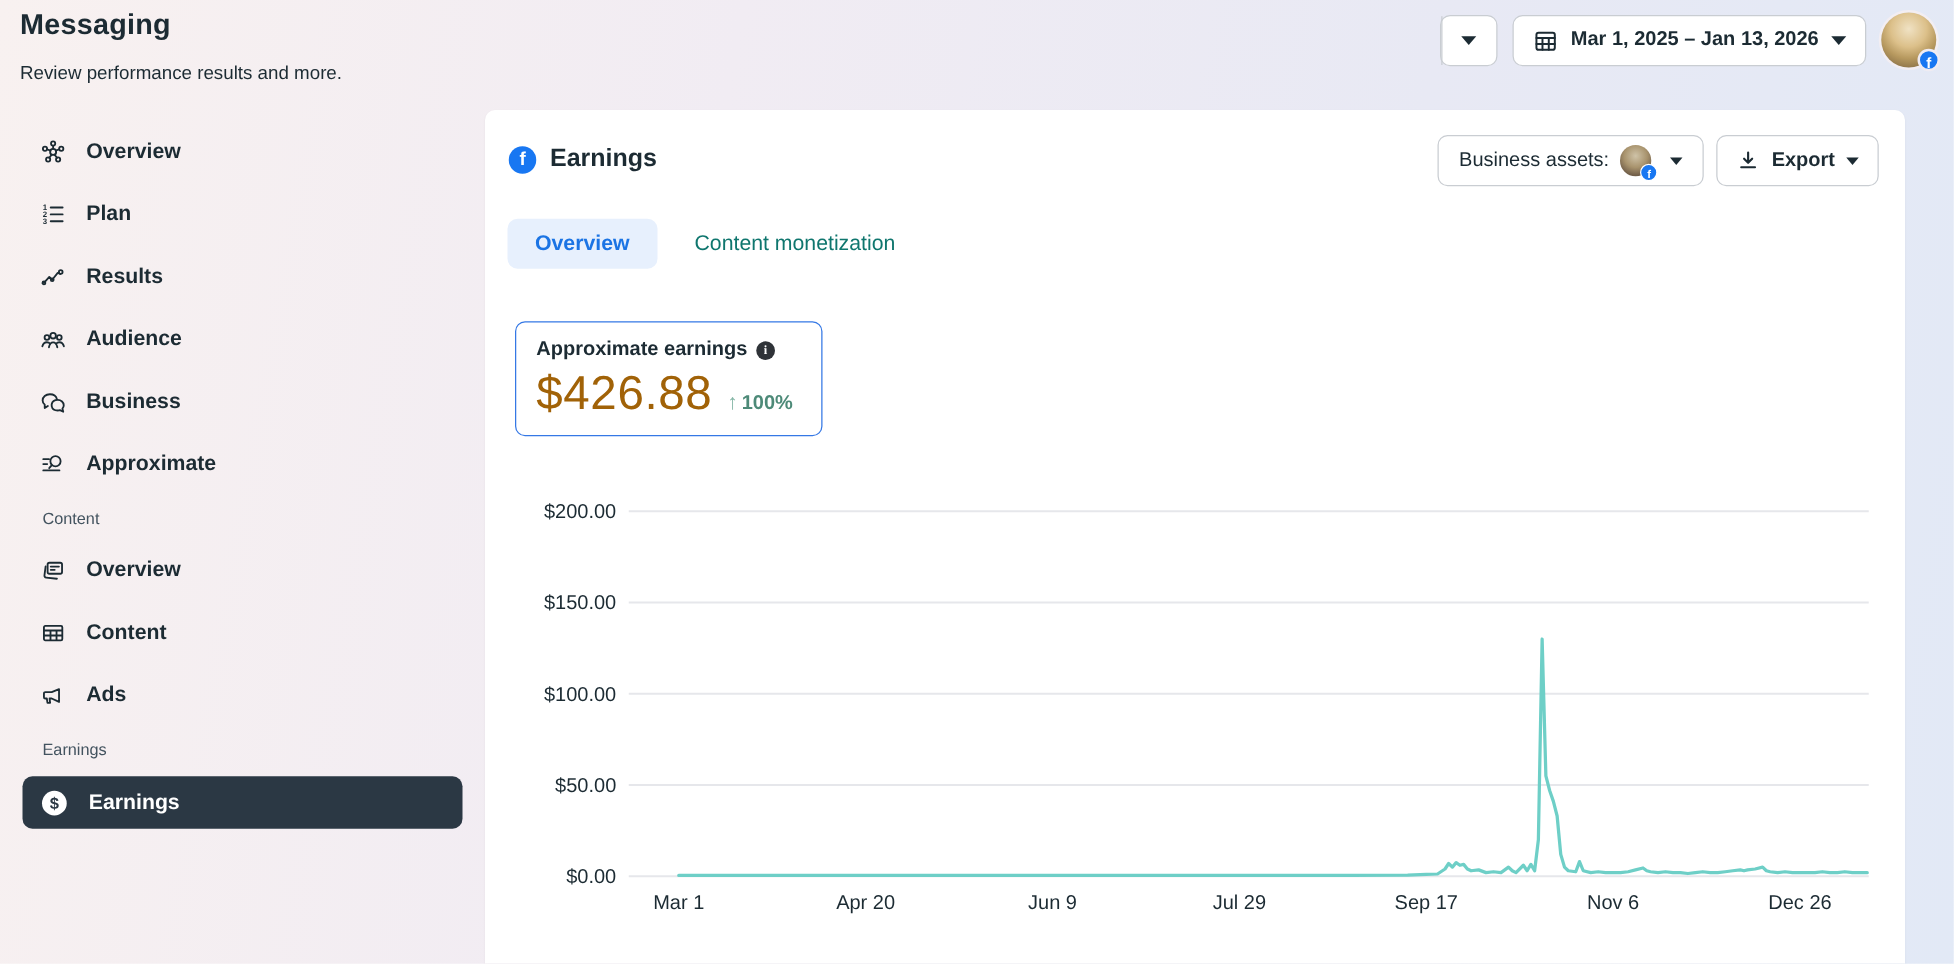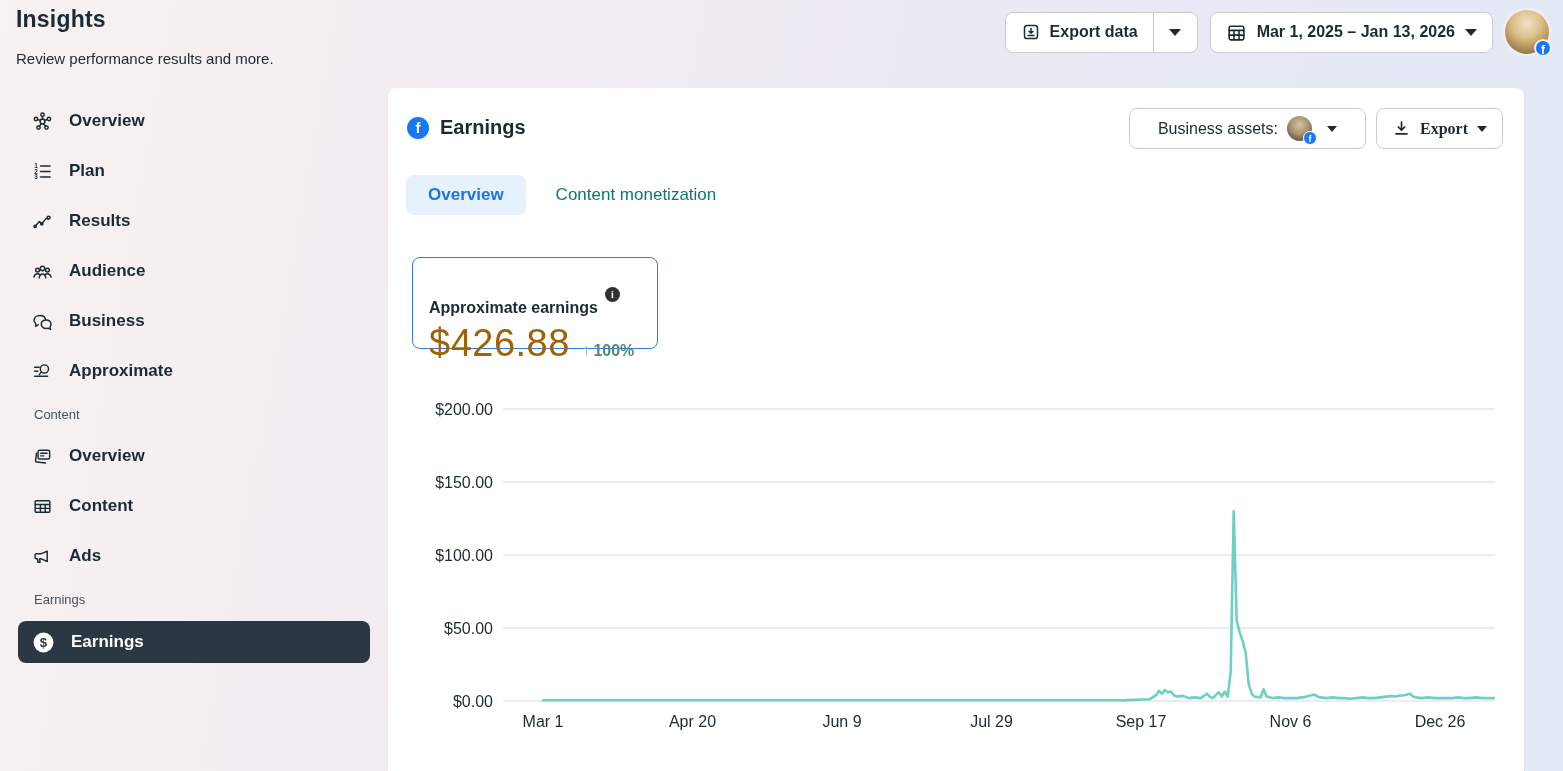--- a/index.html
+++ b/index.html
@@ -19,21 +19,21 @@
 
   .top-controls { position:absolute; top:10px; right:14px; display:flex; align-items:center; gap:12px; }
   .btn {
     display:flex; align-items:center; background:#fff; border:1px solid #c9cdd2;
     border-radius:8px; height:41px; font-size:16px; font-weight:600; color:#1c2b33;
     cursor:pointer; user-select:none;
   }
   .split-left { display:flex; align-items:center; gap:9px; padding:0 15px; height:100%; }
   .split-right { display:flex; align-items:center; justify-content:center; width:44px; height:100%; border-left:1px solid #c9cdd2; }
   .date-btn { gap:10px; padding:0 15px; }
-  .export-btn { gap:9px; padding:0 15px;font-family:Liberation Serif, serif; }
+  .export-btn { gap:9px; padding:0 15px; }
   .caret { width:0; height:0; border-left:6px solid transparent; border-right:6px solid transparent; border-top:7px solid #1c2b33; }
 
   .avatar-lg {
     width:44px; height:44px; border-radius:50%; position:relative; cursor:pointer;
     background:radial-gradient(circle at 50% 30%, #f0e2c4 0%, #dcc08a 38%, #b7995f 62%, #8d7348 85%, #6e5a3a 100%);
     box-shadow:0 0 0 2px #f3eef2;
   }
   .fb-badge {
     position:absolute; right:-3px; bottom:-3px; width:18px; height:18px; border-radius:50%;
     background:#1877f2; color:#fff; font-size:12px; font-weight:700; line-height:18px; text-align:center;
@@ -58,21 +58,21 @@
     background:#fff; border-radius:8px 8px 0 0; box-shadow:0 1px 2px rgba(0,0,0,.06);
   }
   .panel-head { position:absolute; left:19px; top:28px; display:flex; align-items:center; gap:11px; }
   .fb-logo {
     width:22px; height:22px; border-radius:50%; background:#1877f2; color:#fff;
     font-size:15px; font-weight:700; text-align:center; line-height:21px;
   }
   .panel-title { font-size:20px; font-weight:700; }
 
   .panel-controls { position:absolute; right:21px; top:20px; display:flex; align-items:center; gap:10px; }
-  .ba-btn { gap:9px; padding:0 28px; font-weight:400; }
+  .ba-btn { gap:9px; padding:0 16px; font-weight:400; }
   .avatar-sm {
     width:25px; height:25px; border-radius:50%; position:relative;
     background:radial-gradient(circle at 50% 35%, #cfc3a8 0%, #a8936d 45%, #73604a 75%, #544739 100%);
   }
   .fb-badge-sm {
     position:absolute; right:-5px; bottom:-4px; width:14px; height:14px; border-radius:50%;
     background:#1877f2; color:#fff; font-size:9px; font-weight:700; line-height:14px; text-align:center;
     border:1.5px solid #fff;
   }
   .caret-sm { width:0; height:0; border-left:5.5px solid transparent; border-right:5.5px solid transparent; border-top:6.5px solid #1c2b33; }
@@ -80,51 +80,44 @@
   .tabs { position:absolute; left:18px; top:87px; display:flex; align-items:center; gap:26px; }
   .tab { height:40px; line-height:40px; padding:0 22px; border-radius:8px; font-size:17px; cursor:pointer; }
   .tab.active { background:#e7f0fd; color:#1b74e4; font-weight:600; }
   .tab.inactive { padding:0 4px; color:#0f766e; font-weight:400; }
 
   .metric-card {
     position:absolute; left:24px; top:169px; width:246px; height:92px;
     border:1.5px solid #3578e5; border-radius:8px; background:#fff; padding:13px 16px; cursor:pointer;
   }
   .metric-title-row { display:flex; align-items:center; gap:7px; }
-  .metric-title { font-size:16px; font-weight:700;margin-top:28px; }
+  .metric-title { font-size:16px; font-weight:700; }
   .info-icon {
     width:15px; height:15px; border-radius:50%; background:#2f3338; color:#fff;
     font-size:10px; font-weight:700; line-height:15px; text-align:center; font-family:"Liberation Serif", serif;
     cursor:pointer;
   }
   .metric-value-row { display:flex; align-items:baseline; gap:12px; margin-top:5px; }
   .metric-value { font-size:38px; font-weight:400; letter-spacing:.5px; color:#a16207; }
   .metric-delta { font-size:16px; color:#4d8a78;font-weight:bold; }
   .metric-delta .arrow { color:#86b7a7; margin-right:3px; font-size:17px; }
 
   .chart-wrap { position:absolute; left:12px; top:307px; }
   .chart-wrap text { font-family:"Liberation Sans", sans-serif; }
 </style>
 </head>
 <body>
 
 <div class="page-head">
-  <h1>Insights</h1>
+  <h1>Messaging</h1>
   <p>Review performance results and more.</p>
 </div>
 
 <div class="top-controls">
   <div class="btn">
-    <div class="split-left">
-      <svg width="20" height="20" viewBox="0 0 20 20" fill="none" stroke="#1c2b33" stroke-width="1.5" stroke-linecap="round" stroke-linejoin="round">
-        <rect x="3.5" y="3.5" width="13" height="13" rx="2.6"></rect>
-        <path d="M10 6.6v4.6M8 9.3l2 2 2-2M7 13.4h6"></path>
-      </svg>
-      <span>Export data</span>
-    </div>
     <div class="split-right">
       <span class="caret"></span>
     </div>
   </div>
 
   <div class="btn date-btn">
     <svg width="21" height="21" viewBox="0 0 20 20" fill="none" stroke="#1c2b33" stroke-width="1.5" stroke-linecap="round" stroke-linejoin="round">
       <rect x="3" y="4" width="14" height="13" rx="1.6"></rect>
       <path d="M3 8h14M7.6 8v9M12.4 8v9M3 12.5h14"></path>
     </svg>

